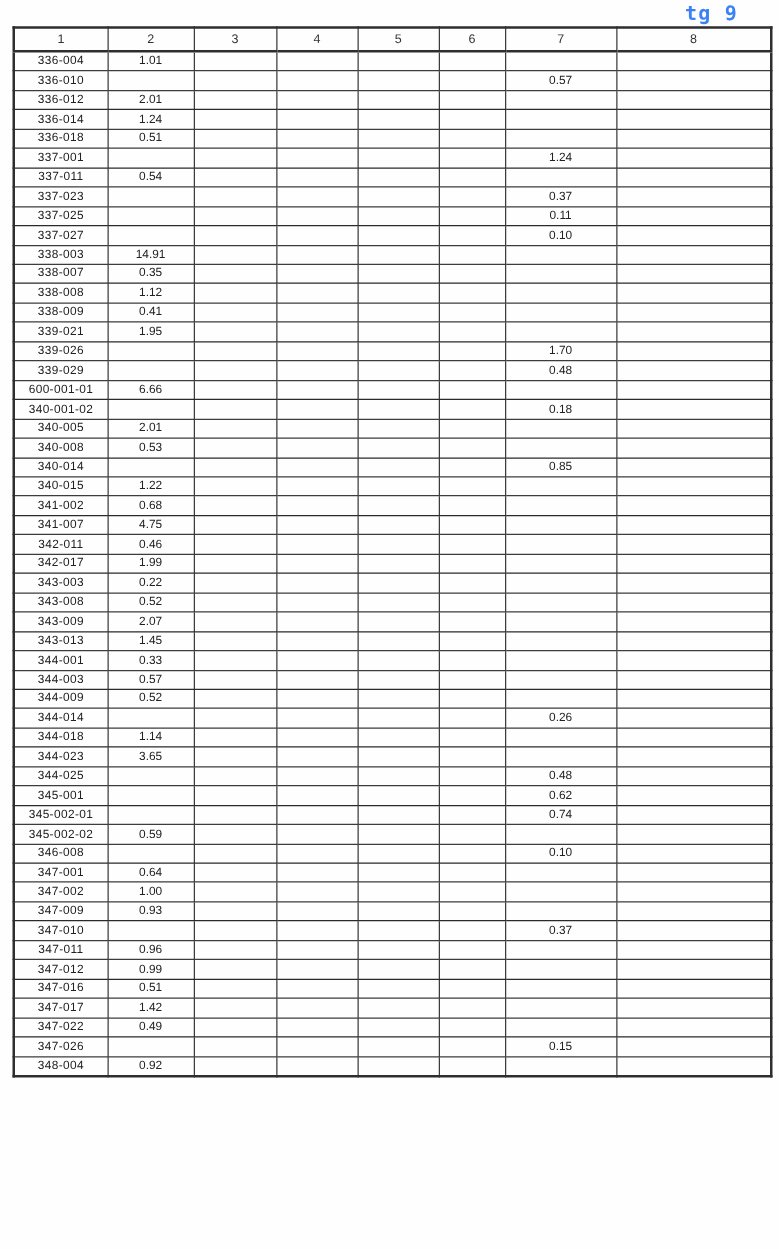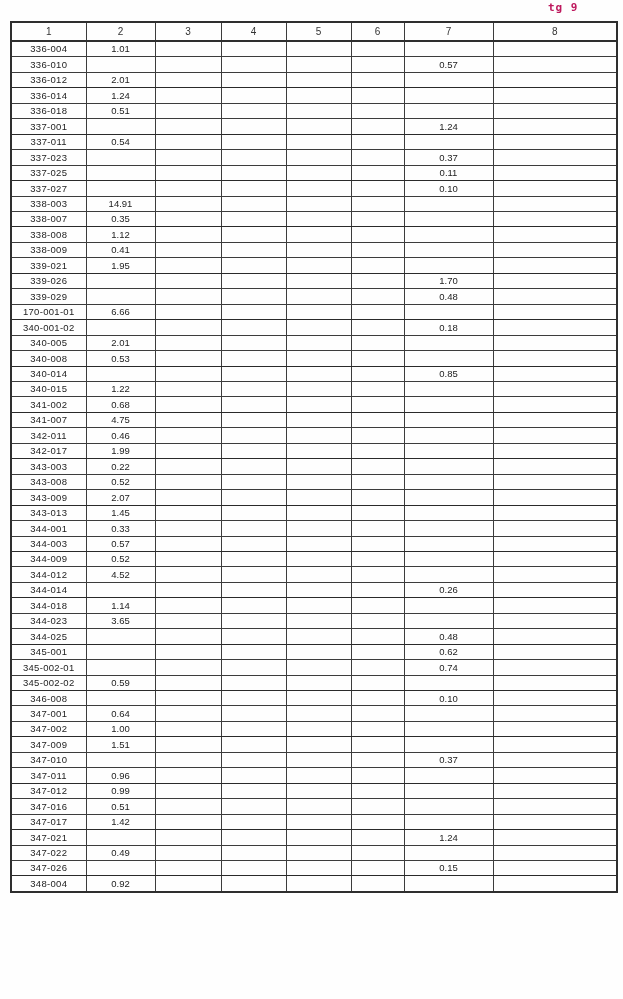--- a/index.html
+++ b/index.html
@@ -13,23 +13,23 @@
     background: #fefefe;
     font-family: "Liberation Sans", sans-serif;
     color: #1c1c1c;
     overflow: hidden;
   }
   .page-label {
     position: absolute;
     top: 1px;
     left: 548px;
     font-family: "DejaVu Sans Mono", monospace;
-    font-size: 11px;
+    font-size: 16px;
     font-weight: bold;
-    color: #be185d;
+    color: #3b82f6;
     letter-spacing: 1px;
   }
   table.scan-table {
     position: absolute;
     left: 10px;
     top: 21px;
     width: 606px;
     border-collapse: collapse;
     table-layout: fixed;
     border: 2px solid #2e2e2e;
@@ -261,21 +261,21 @@
         <td class="c-id">339-029</td>
         <td></td>
         <td></td>
         <td></td>
         <td></td>
         <td></td>
         <td>0.48</td>
         <td></td>
       </tr>
       <tr>
-        <td class="c-id">170-001-01</td>
+        <td class="c-id">600-001-01</td>
         <td>6.66</td>
         <td></td>
         <td></td>
         <td></td>
         <td></td>
         <td></td>
         <td></td>
       </tr>
       <tr>
         <td class="c-id">340-001-02</td>
@@ -431,30 +431,20 @@
         <td class="c-id">344-009</td>
         <td>0.52</td>
         <td></td>
         <td></td>
         <td></td>
         <td></td>
         <td></td>
         <td></td>
       </tr>
       <tr>
-        <td class="c-id">344-012</td>
-        <td>4.52</td>
-        <td></td>
-        <td></td>
-        <td></td>
-        <td></td>
-        <td></td>
-        <td></td>
-      </tr>
-      <tr>
         <td class="c-id">344-014</td>
         <td></td>
         <td></td>
         <td></td>
         <td></td>
         <td></td>
         <td>0.26</td>
         <td></td>
       </tr>
       <tr>
@@ -542,21 +532,21 @@
         <td>1.00</td>
         <td></td>
         <td></td>
         <td></td>
         <td></td>
         <td></td>
         <td></td>
       </tr>
       <tr>
         <td class="c-id">347-009</td>
-        <td>1.51</td>
+        <td>0.93</td>
         <td></td>
         <td></td>
         <td></td>
         <td></td>
         <td></td>
         <td></td>
       </tr>
       <tr>
         <td class="c-id">347-010</td>
         <td></td>
@@ -598,30 +588,20 @@
         <td></td>
       </tr>
       <tr>
         <td class="c-id">347-017</td>
         <td>1.42</td>
         <td></td>
         <td></td>
         <td></td>
         <td></td>
         <td></td>
-        <td></td>
-      </tr>
-      <tr>
-        <td class="c-id">347-021</td>
-        <td></td>
-        <td></td>
-        <td></td>
-        <td></td>
-        <td></td>
-        <td>1.24</td>
         <td></td>
       </tr>
       <tr>
         <td class="c-id">347-022</td>
         <td>0.49</td>
         <td></td>
         <td></td>
         <td></td>
         <td></td>
         <td></td>

